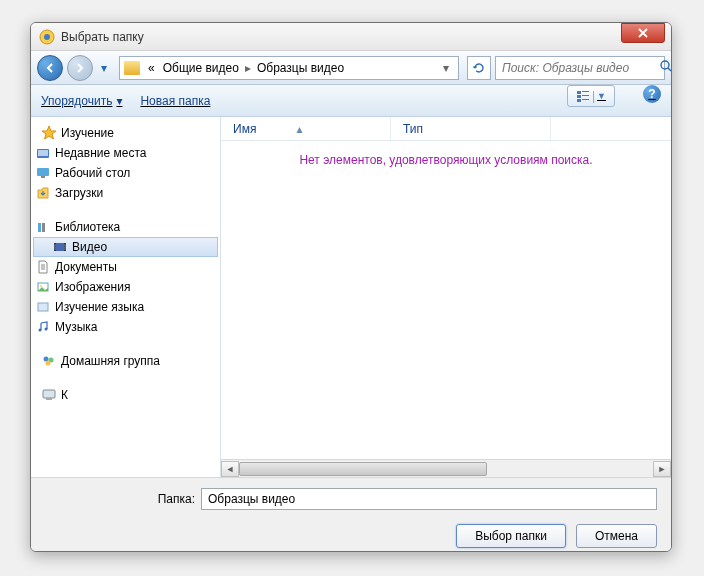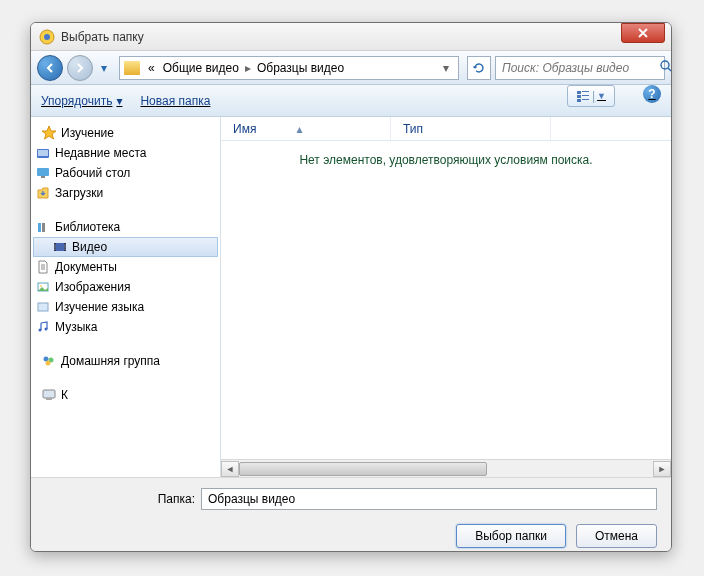--- a/index.html
+++ b/index.html
@@ -35,21 +35,21 @@
 .tree-item.root { padding-left: 10px; }
 .tree-item.selected { background: linear-gradient(#e8f0fa,#d0e0f4); border: 1px solid #a8c8e8; margin: 0 2px; padding-left: 18px; }
 .tree-ic { width: 16px; height: 16px; display: flex; align-items: center; justify-content: center; }
 .content { flex: 1; background: #fff; display: flex; flex-direction: column; }
 .col-headers { height: 24px; border-bottom: 1px solid #e0e8f0; display: flex; align-items: center; }
 .col-h { padding: 0 12px; color: #15428b; border-right: 1px solid #e8eef4; height: 100%; display: flex; align-items: center; }
 .col-h.name { width: 170px; }
 .col-h.type { width: 160px; }
 .col-h.size { flex: 1; }
 .sort-arrow { color: #6a8ab0; margin: 0 auto; }
-.empty-msg { text-align: center; color: #14532d; padding-top: 12px; }
+.empty-msg { text-align: center; color: #a21caf; padding-top: 12px; }
 .hscroll { height: 18px; background: #f0f0f0; border-top: 1px solid #d8d8d8; display: flex; align-items: center; }
 .hscroll-btn { width: 18px; height: 16px; background: linear-gradient(#fafafa,#e0e0e0); border: 1px solid #c0c0c0; display: flex; align-items: center; justify-content: center; color: #606060; font-size: 9px; }
 .hscroll-track { flex: 1; height: 16px; position: relative; }
 .hscroll-thumb { position: absolute; left: 0; width: 60%; height: 14px; top: 1px; background: linear-gradient(#e8e8e8,#c8c8c8); border: 1px solid #a8a8a8; border-radius: 2px; }
 .bottom { padding: 10px 14px; background: #f0f0f0; border-top: 1px solid #d8d8d8; }
 .folder-row { display: flex; align-items: center; gap: 6px; margin-bottom: 14px; }
 .folder-label { width: 150px; text-align: right; }
 .folder-input { flex: 1; height: 22px; border: 1px solid #a0a8b0; padding: 0 6px; background: #fff; }
 .btn-row { display: flex; justify-content: flex-end; gap: 10px; }
 .btn { height: 24px; padding: 0 18px; border: 1px solid #8898b8; background: linear-gradient(#fdfdfd,#e8ecf4); border-radius: 3px; }

